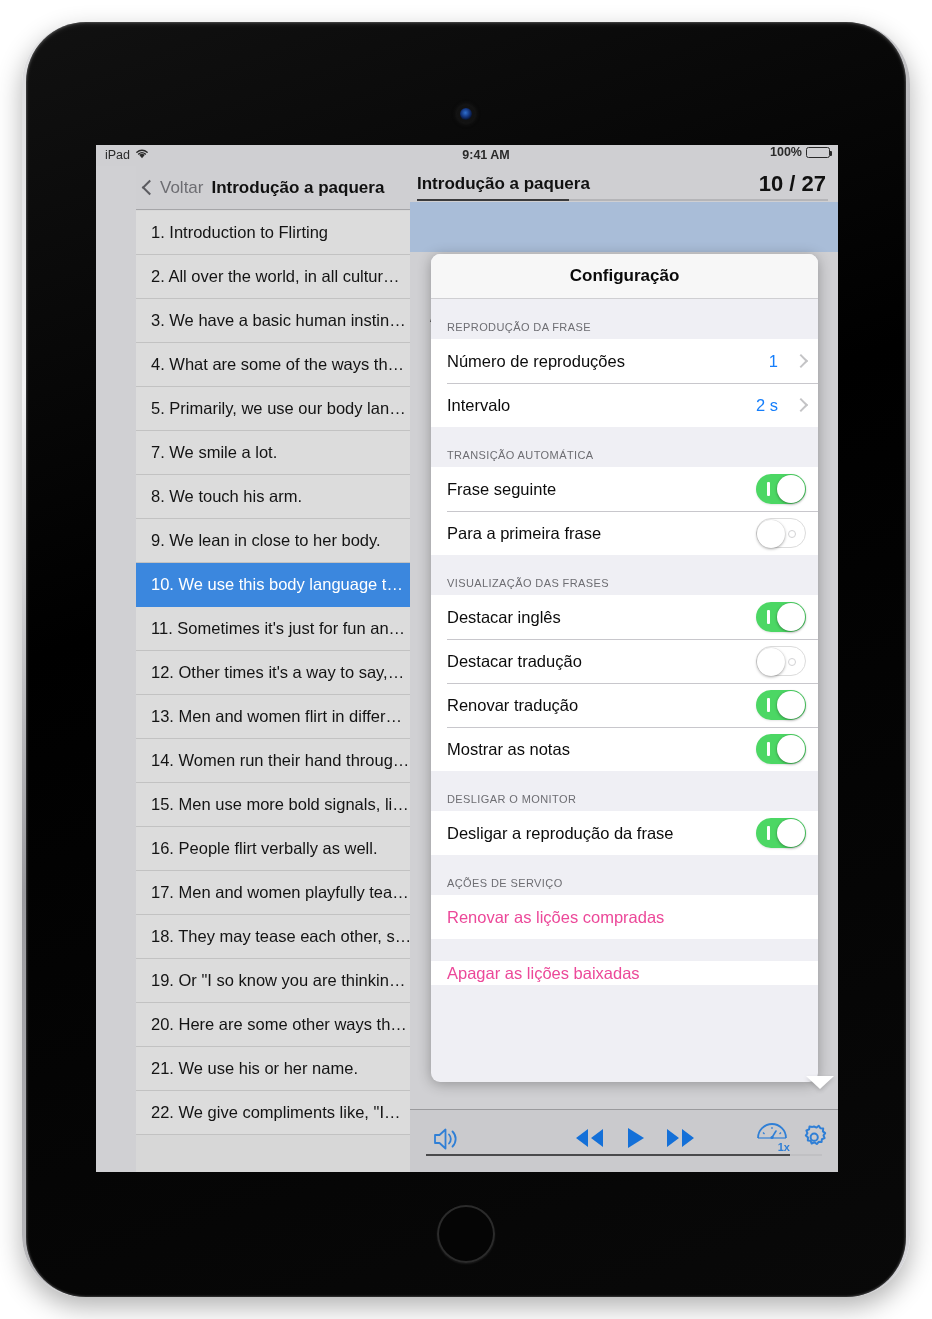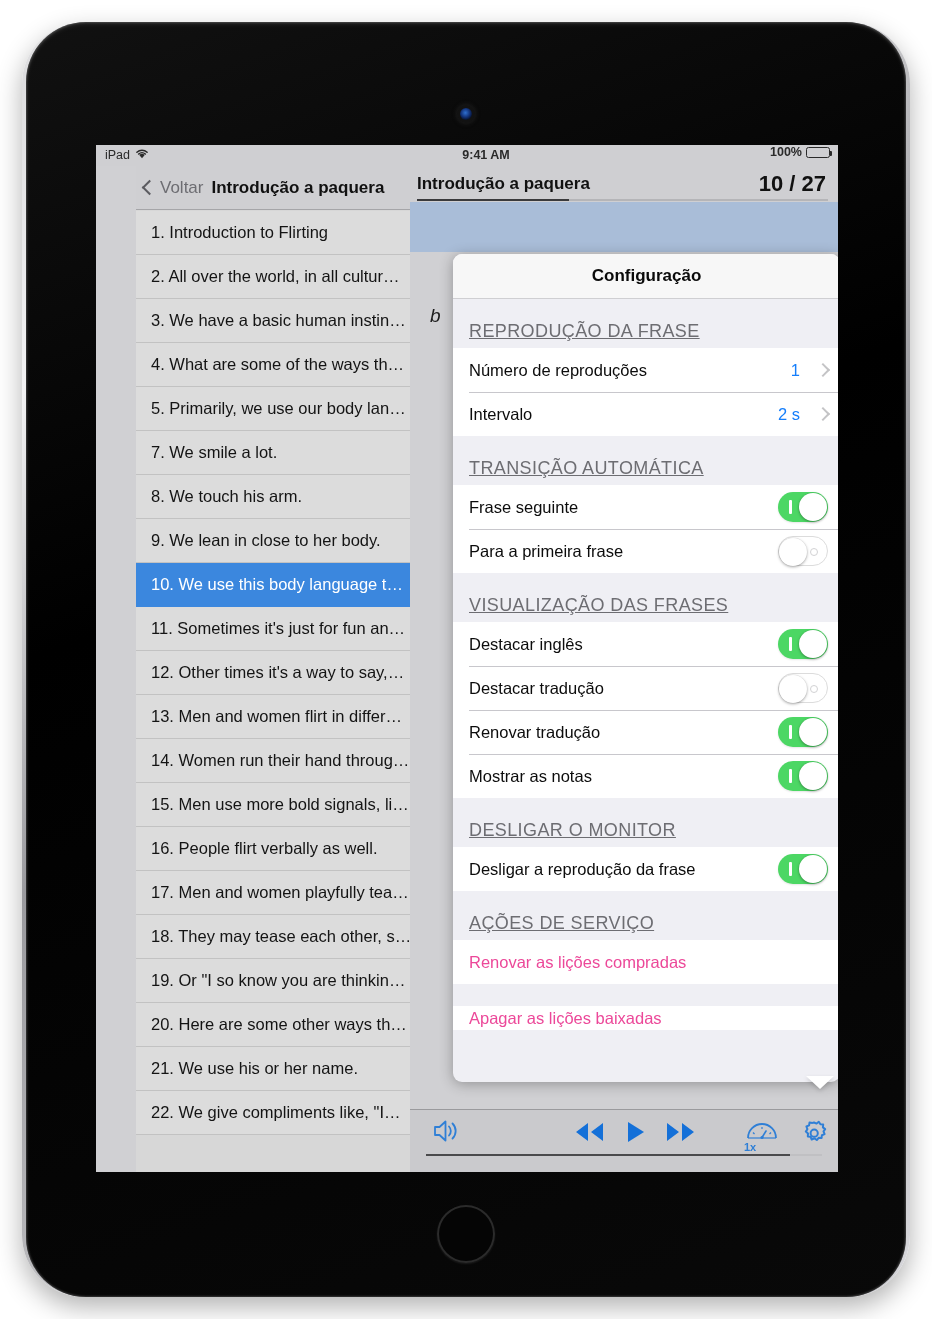--- a/index.html
+++ b/index.html
@@ -230,34 +230,34 @@
     left: 0; right: 0; bottom: 0; height: 62px;
     background: #cacacd;
     border-top: 1px solid #9a9a9d;
   }
   .tb-icons {
     position: absolute;
     left: 0; right: 0; top: 6px; height: 38px;
   }
   .tb-btn {
     position: absolute;
-    display: flex; align-items: flex-start; justify-content: center;
+    display: flex; align-items: flex-end; justify-content: center;
     cursor: pointer;
   }
   #scrubber {
     position: absolute;
     left: 16px; right: 16px; bottom: 16px;
     height: 2px; background: #c0c0c3;
   }
   #scrubber-fill { height: 100%; width: 92%; background: #4a4a4c; }
 
   
   #settings-popover {
     position: absolute;
-    left: 357px;
+    left: 335px;
     top: 109px;
     width: 387px;
     height: 828px;
     background: #efeff4;
     border-radius: 9px;
     box-shadow: 0 2px 14px rgba(0,0,0,0.30);
     overflow: hidden;
     z-index: 30;
   }
   #popover-arrow {
@@ -277,26 +277,25 @@
     display: flex; align-items: center; justify-content: center;
     border-bottom: 1px solid #cfcfd2;
   }
   #popover-header-title { font-size: 17px; font-weight: bold; color: #0a0a0a; }
   #popover-scroll {
     position: absolute;
     left: 0; right: 0; top: 45px; bottom: 0;
     overflow: hidden;
   }
   .section-header {
-    font-size: 18px;
+    font-size: 11px;
     color: #6d6d72;
     letter-spacing: 0.4px;
     padding: 22px 0 6px 16px;
     background: #efeff4;
-    text-decoration: underline;
   }
   .group { background: #ffffff; }
   .cell {
     height: 44px;
     display: flex; align-items: center;
     padding: 0 12px 0 16px;
     box-sizing: border-box;
     background: #ffffff;
     position: relative;
     cursor: pointer;

